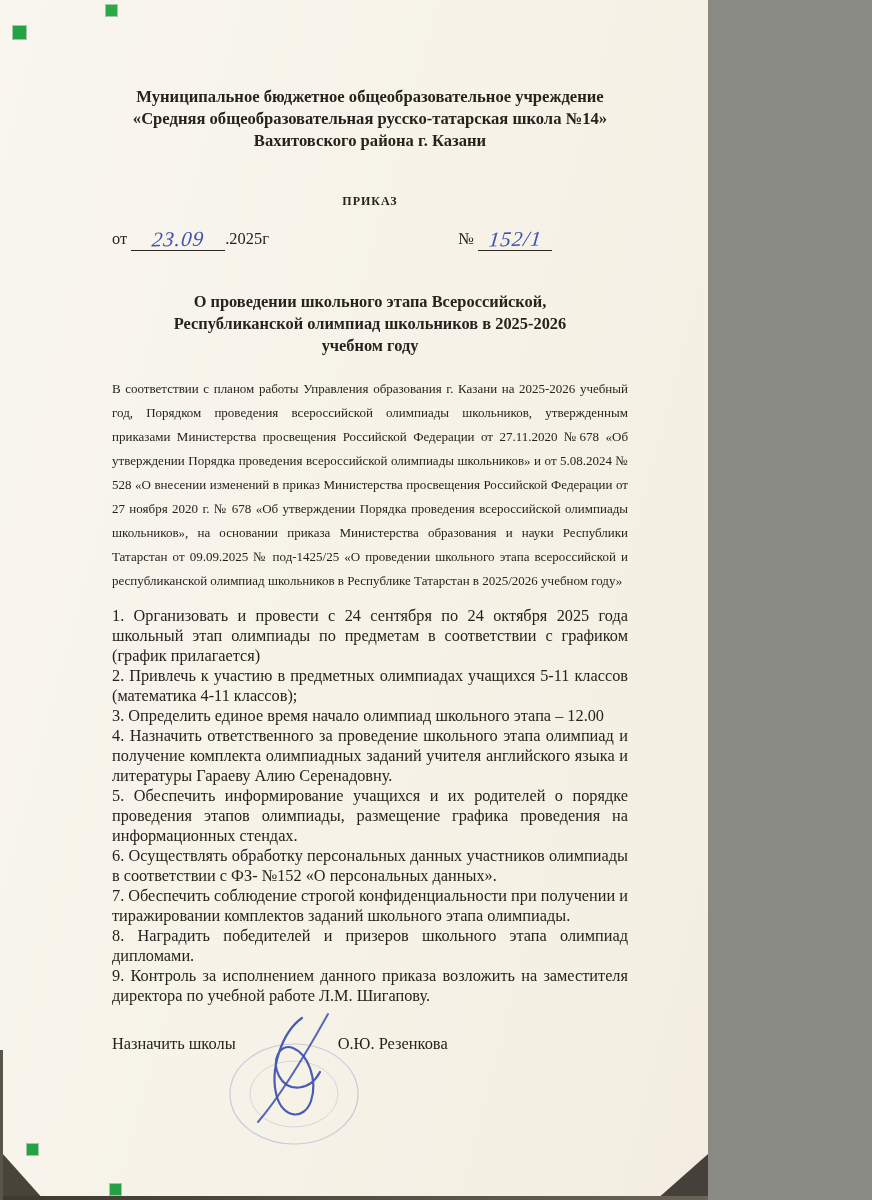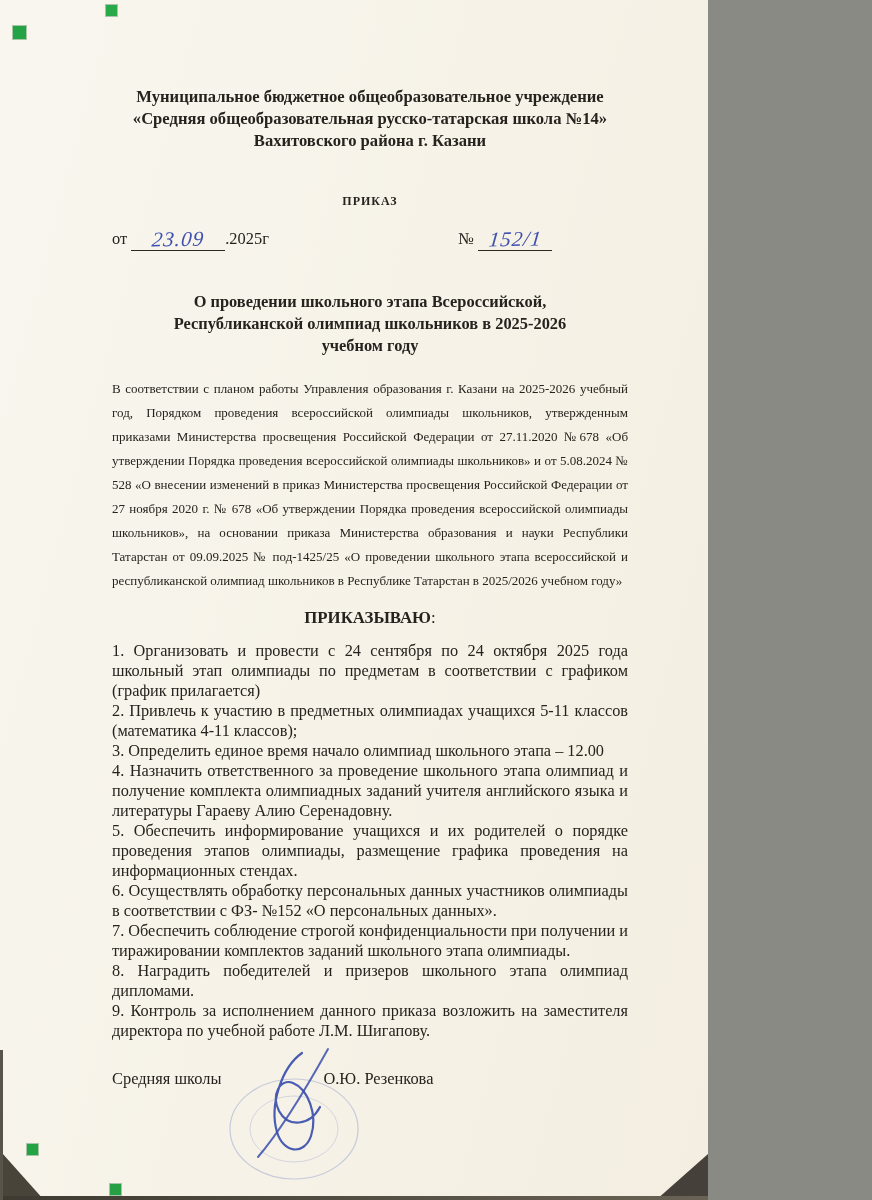--- a/index.html
+++ b/index.html
@@ -93,36 +93,35 @@
       <span>
         <span>№</span>
         <span class="blank blank-num"><span class="handwrite">152/1</span></span>
       </span>
     </div>
 
     <div class="subject">О проведении школьного этапа Всероссийской, Республиканской олимпиад школьников в 2025-2026 учебном году</div>
 
     <div class="preamble">В соответствии с планом работы Управления образования г. Казани на 2025-2026 учебный год, Порядком проведения всероссийской олимпиады школьников, утвержденным приказами Министерства просвещения Российской Федерации от 27.11.2020 №678 «Об утверждении Порядка проведения всероссийской олимпиады школьников» и от 5.08.2024 № 528 «О внесении изменений в приказ Министерства просвещения Российской Федерации от 27 ноября 2020 г. № 678 «Об утверждении Порядка проведения всероссийской олимпиады школьников», на основании приказа Министерства образования и науки Республики Татарстан от 09.09.2025 № под-1425/25 «О проведении школьного этапа всероссийской и республиканской олимпиад школьников в Республике Татарстан в 2025/2026 учебном году»</div>
 
-    <div class="resolution"><span>ПРИКАЗЫВАЮ</span><span style="font-weight:normal">:</span></div>
 
     <div class="items">
       <p>1. Организовать и провести с 24 сентября по 24 октября 2025 года школьный этап олимпиады по предметам в соответствии с графиком (график прилагается)</p>
       <p>2. Привлечь к участию в предметных олимпиадах учащихся 5-11 классов (математика 4-11 классов);</p>
       <p>3. Определить единое время начало олимпиад школьного этапа – 12.00</p>
       <p>4. Назначить ответственного за проведение школьного этапа олимпиад и получение комплекта олимпиадных заданий учителя английского языка и литературы Гараеву Алию Серенадовну.</p>
       <p>5. Обеспечить информирование учащихся и их родителей о порядке проведения этапов олимпиады, размещение графика проведения на информационных стендах.</p>
       <p>6. Осуществлять обработку персональных данных участников олимпиады в соответствии с ФЗ- №152 «О персональных данных».</p>
       <p>7. Обеспечить соблюдение строгой конфиденциальности при получении и тиражировании комплектов заданий школьного этапа олимпиады.</p>
       <p>8. Наградить победителей и призеров школьного этапа олимпиад дипломами.</p>
       <p>9. Контроль за исполнением данного приказа возложить на заместителя директора по учебной работе Л.М. Шигапову.</p>
     </div>
 
     <div class="sign-row">
-      <span>Средняя школы</span>
+      <span>Назначить школы</span>
       <span class="sign-name">О.Ю. Резенкова</span>
       <svg class="signature-svg" width="175" height="150" viewBox="0 0 175 150">
         <g>
           <ellipse cx="72" cy="92" rx="64" ry="50" fill="none" stroke="#5a6cc0" stroke-width="1.2" opacity="0.30"></ellipse>
           <ellipse cx="72" cy="92" rx="44" ry="33" fill="none" stroke="#5a6cc0" stroke-width="1" opacity="0.22"></ellipse>
         </g>
         <path d="M80 16 C 60 30, 47 68, 55 95 C 61 116, 82 119, 89 99 C 96 78, 86 52, 71 46 C 58 41, 49 58, 57 74 C 66 91, 88 89, 98 70" fill="none" stroke="#3a4fae" stroke-width="2.2" stroke-linecap="round" opacity="0.92"></path>
         <path d="M36 120 C 60 92, 86 48, 106 12" fill="none" stroke="#3a4fae" stroke-width="2" stroke-linecap="round" opacity="0.85"></path>
       </svg>
     </div>

